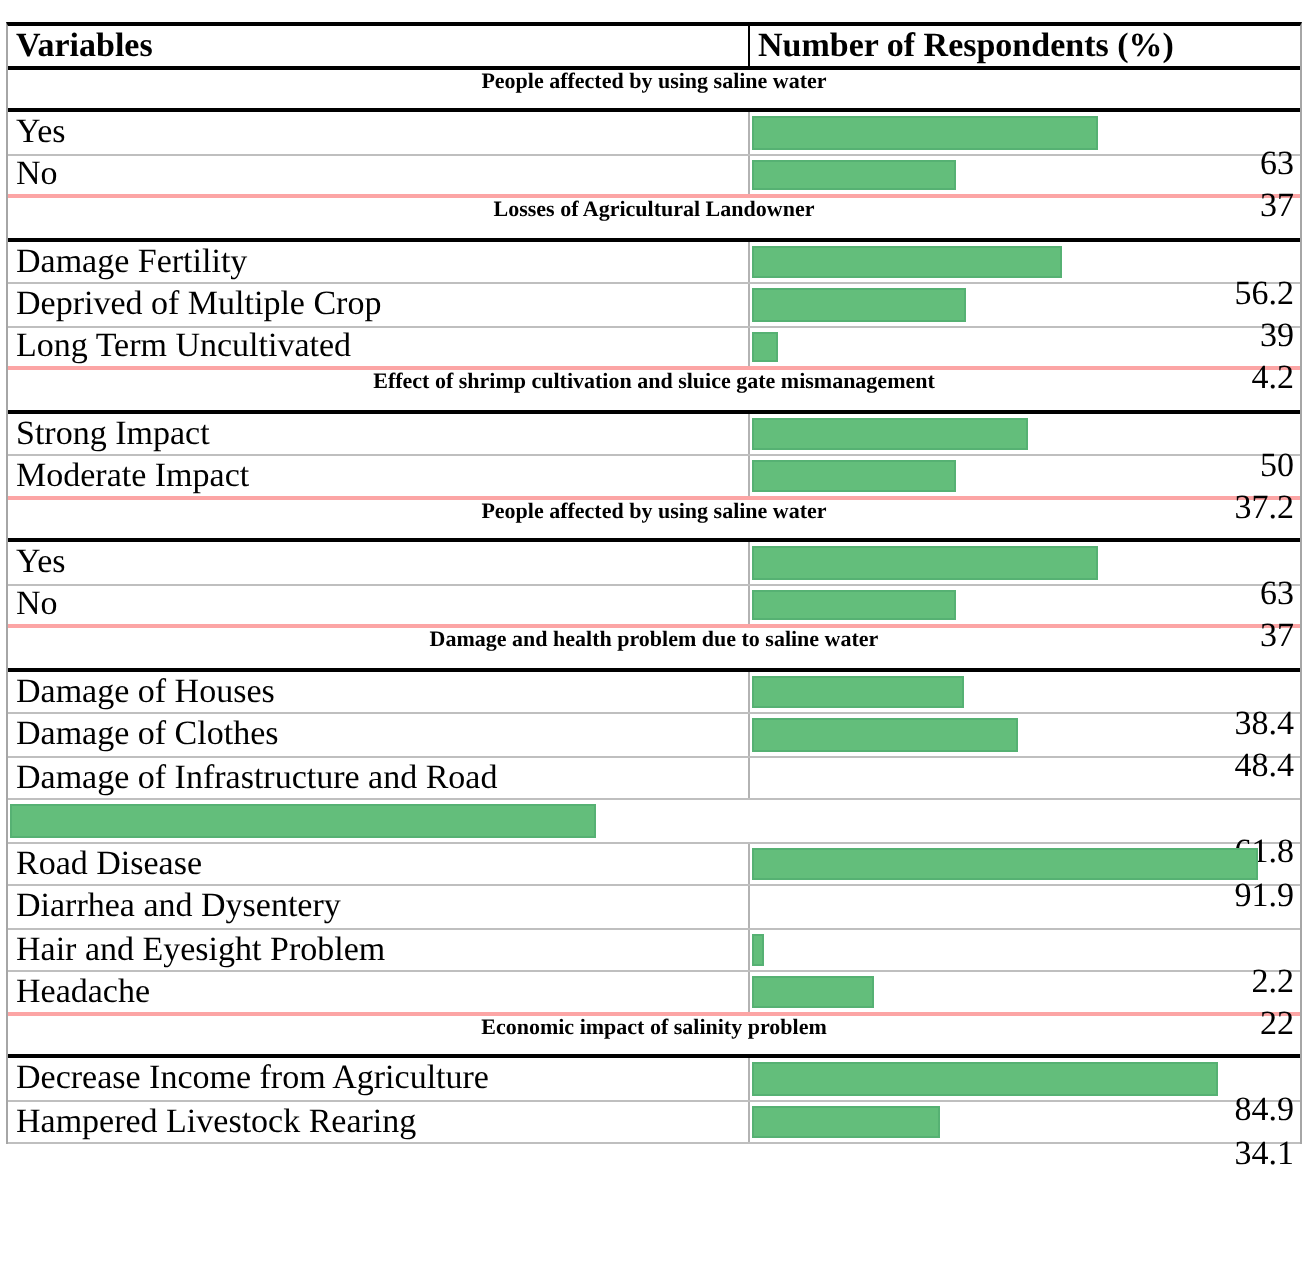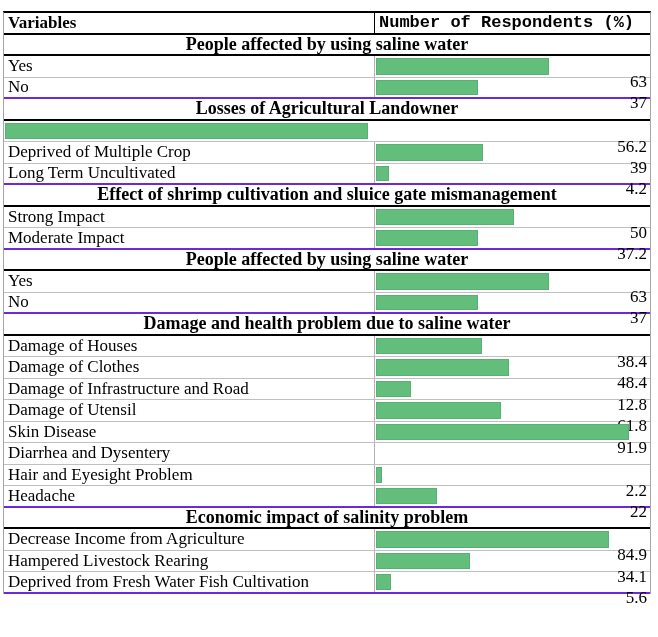--- a/index.html
+++ b/index.html
@@ -10,36 +10,36 @@
     color: #000000;
     overflow: hidden;
   }
   .tbl {
     margin: 11px 7px 0 3px;
     width: 648px;
     border-top: 2px solid #000;
     border-left: 1px solid #a6a6a6;
     border-right: 1px solid #a6a6a6;
   }
-  .row { display: flex; height: 21.5px; align-items: center; }
+  .row { display: flex; height: 21.5px; align-items: flex-start; }
   .header-row { border-bottom: 2px solid #000; font-weight: bold; }
   .section-row {
     border-bottom: 2px solid #000;
     justify-content: center;
     font-weight: bold;
   }
   .data-row { border-bottom: 1px solid #bfbfbf; }
-  .data-row.sect-end { border-bottom: 2px solid #6d28d9; }
+  .data-row.sect-end { border-bottom: 2px solid #fca5a5; }
   .cell { height: 100%; display: flex; align-items: center; font-size: 17px; }
   .label-cell { width: 371px; padding-left: 4px; }
   .value-cell { flex: 1; position: relative; }
   .header-row .label-cell { border-right: 1px solid #000; }
   .data-row .label-cell { border-right: 1px solid #b3b3b3; }
-  .header-row .value-cell { padding-left: 4px; font-family: Liberation Mono, monospace; }
-  .section-title { font-size: 18px; text-align: center; }
+  .header-row .value-cell { padding-left: 4px; }
+  .section-title { font-size: 11px; text-align: center; }
   .bar {
     position: absolute;
     left: 1px; top: 2px; bottom: 2px;
     background: var(--bar-fill, #63be7b);
     border: 1px solid var(--bar-border, #56b173);
   }
   .val {
     position: absolute;
     right: 3px; top: 16px;
     height: 100%;
@@ -72,20 +72,21 @@
     <div class="cell value-cell">
       <div class="bar" style="width: 37%;"></div>
       <span class="val">37</span>
     </div>
   </div>
 
   <div class="row section-row">
     <div class="section-title">Losses of Agricultural Landowner</div>
   </div>
   <div class="row data-row">
+    <div class="cell label-cell">Damage Fertility</div>
     <div class="cell value-cell">
       <div class="bar" style="width: 56.2%;"></div>
       <span class="val">56.2</span>
     </div>
   </div>
   <div class="row data-row">
     <div class="cell label-cell">Deprived of Multiple Crop</div>
     <div class="cell value-cell">
       <div class="bar" style="width: 39%;"></div>
       <span class="val">39</span>
@@ -147,34 +148,29 @@
   </div>
   <div class="row data-row">
     <div class="cell label-cell">Damage of Clothes</div>
     <div class="cell value-cell">
       <div class="bar" style="width: 48.4%;"></div>
       <span class="val">48.4</span>
     </div>
   </div>
   <div class="row data-row">
     <div class="cell label-cell">Damage of Infrastructure and Road</div>
-    <div class="cell value-cell">
-      <div class="bar" style="width: 12.8%;"></div>
-      <span class="val">12.8</span>
-    </div>
-  </div>
-  <div class="row data-row">
-    <div class="cell label-cell">Damage of Utensil</div>
+  </div>
+  <div class="row data-row">
     <div class="cell value-cell">
       <div class="bar" style="width: 45.4%;"></div>
       <span class="val">61.8</span>
     </div>
   </div>
   <div class="row data-row">
-    <div class="cell label-cell">Skin Disease</div>
+    <div class="cell label-cell">Road Disease</div>
     <div class="cell value-cell">
       <div class="bar" style="width: 91.9%;"></div>
       <span class="val">91.9</span>
     </div>
   </div>
   <div class="row data-row">
     <div class="cell label-cell">Diarrhea and Dysentery</div>
   </div>
   <div class="row data-row">
     <div class="cell label-cell">Hair and Eyesight Problem</div>
@@ -201,21 +197,14 @@
       <span class="val">84.9</span>
     </div>
   </div>
   <div class="row data-row">
     <div class="cell label-cell">Hampered Livestock Rearing</div>
     <div class="cell value-cell">
       <div class="bar" style="width: 34.1%;"></div>
       <span class="val">34.1</span>
     </div>
   </div>
-  <div class="row data-row sect-end">
-    <div class="cell label-cell">Deprived from Fresh Water Fish Cultivation</div>
-    <div class="cell value-cell">
-      <div class="bar" style="width: 5.6%;"></div>
-      <span class="val">5.6</span>
-    </div>
-  </div>
 
 </div>
 
 </body></html>

